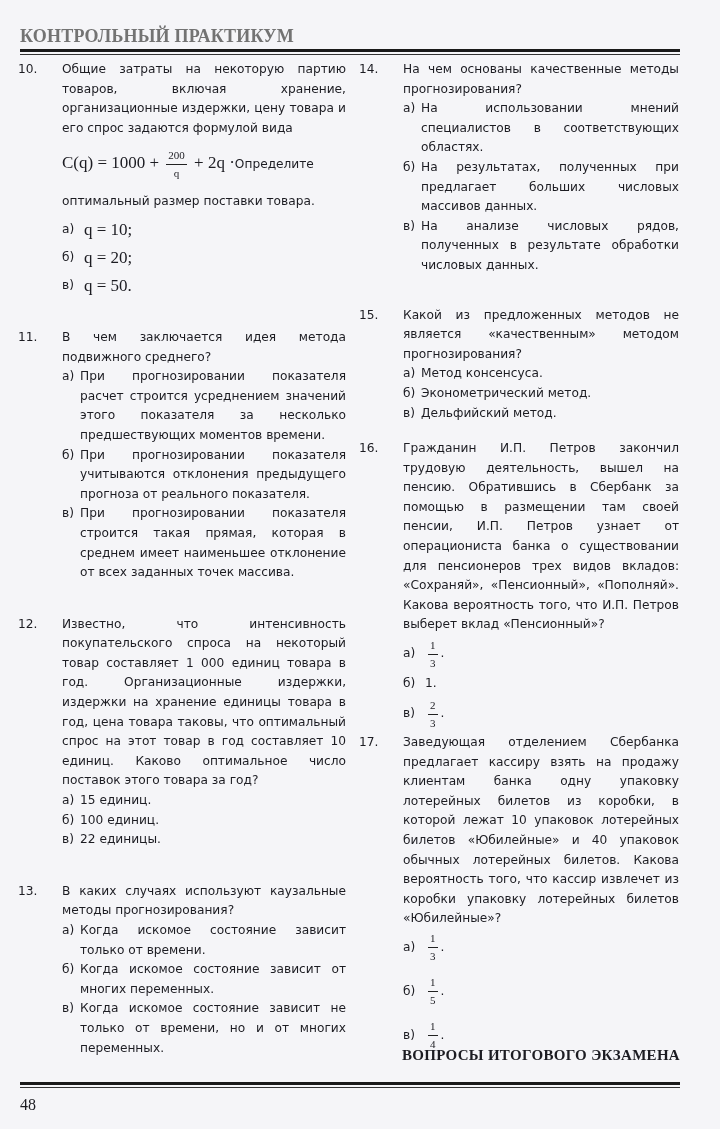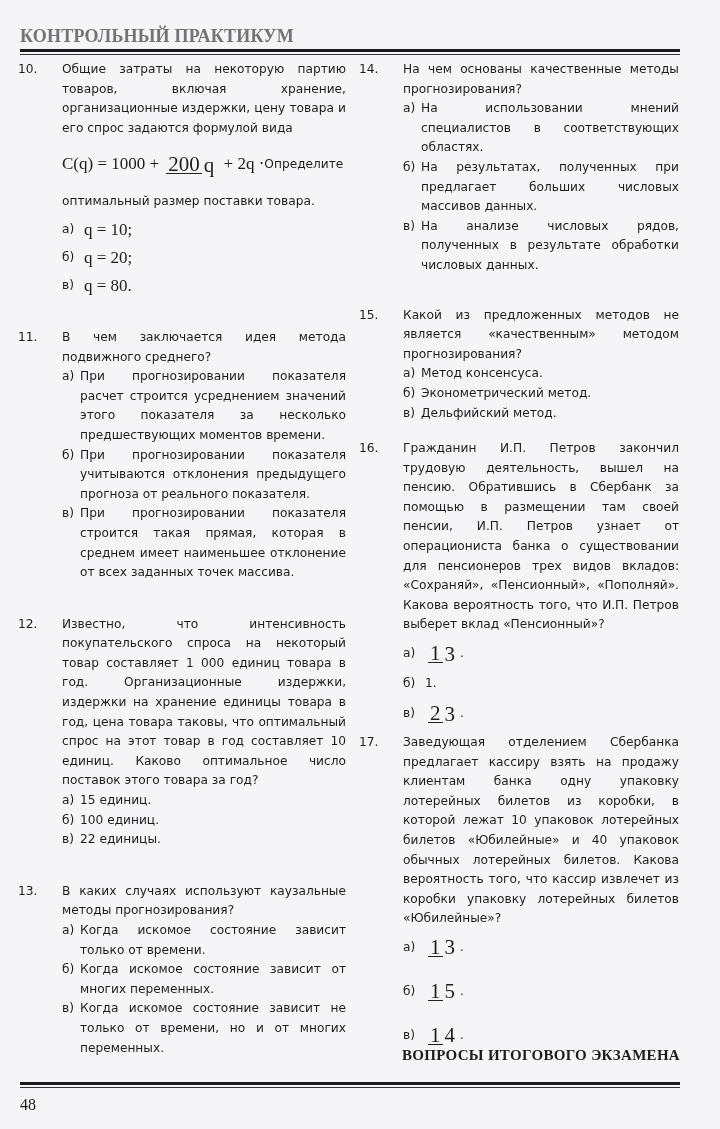--- a/index.html
+++ b/index.html
@@ -33,23 +33,23 @@
   .opt { position: relative; padding-left: 18px; text-align: justify; }
   .opt .lbl { position: absolute; left: 0; top: 0; }
   .math {
     font-family: "Liberation Serif", serif; font-size: 17px;
   }
   .formula-line {
     display: flex; align-items: center; 
     height: 52px;
   }
   .frac {
-    display: inline-flex; flex-direction: row; align-items: center;
+    display: inline-flex; flex-direction: column; align-items: center;
     vertical-align: middle; font-family: "Liberation Serif", serif;
-    font-size: 21px; line-height: 17px; margin: 0 3px;
+    font-size: 11px; line-height: 17px; margin: 0 3px;
   }
   .frac .n { border-bottom: 1px solid #222; padding: 0 2px; }
   .frac .d { padding: 0 2px; }
   .fopt { display: flex; align-items: center; height: 38px; }
   .fopt .lbl { width: 22px; }
   .footer-rule {
     position: absolute; left: 20px; right: 40px; top: 1082px;
     height: 3px; background: #1a1a1a;
   }
   .footer-rule2 {
@@ -96,21 +96,21 @@
         <div class="fopt" style="height:28px;">
           <span class="lbl">а)</span>
           <span class="math">q = 10;</span>
         </div>
         <div class="fopt" style="height:28px;">
           <span class="lbl">б)</span>
           <span class="math">q = 20;</span>
         </div>
         <div class="fopt" style="height:28px;">
           <span class="lbl">в)</span>
-          <span class="math">q = 80.</span>
+          <span class="math">q = 50.</span>
         </div>
       </div>
     </div>
 
     <div class="q" style="margin-top:28px;">
       <span class="num">11.</span>
       <div class="text">В чем заключается идея метода подвижного среднего?</div>
       <div class="opt">
         <span class="lbl">а)</span>
         <div>При прогнозировании показателя расчет строится усреднением значений этого показателя за несколько предшествующих моментов времени.</div>

